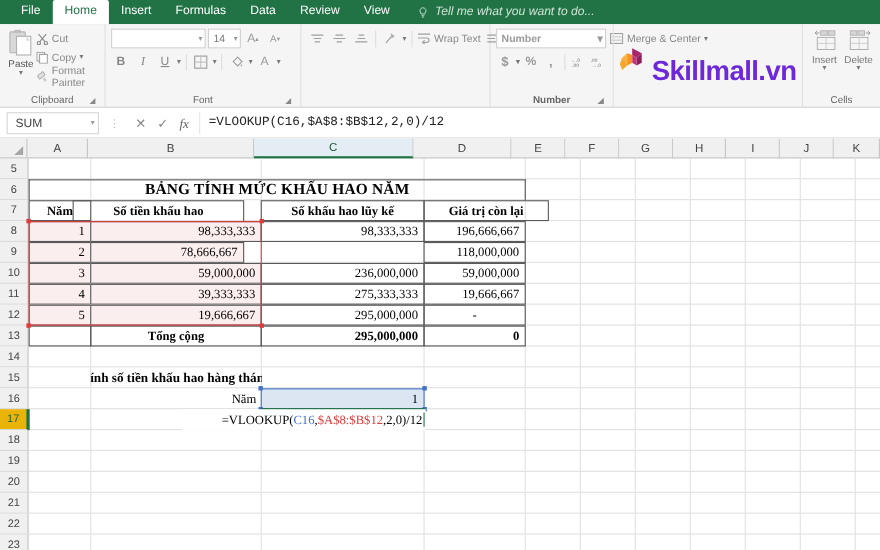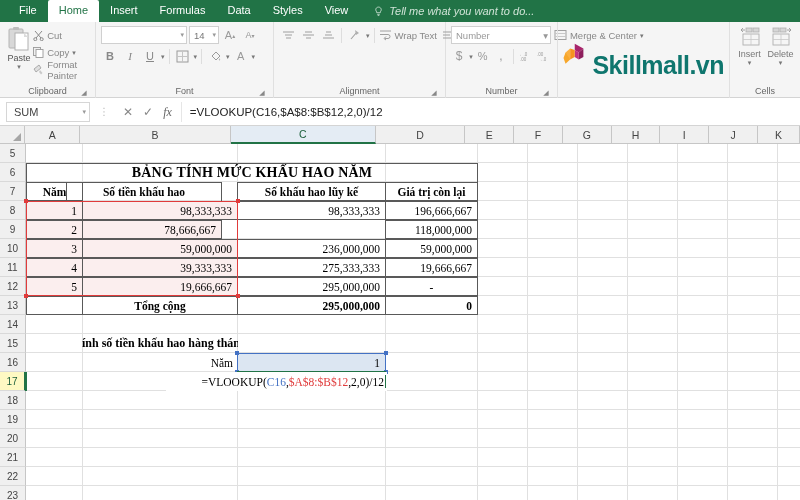--- a/index.html
+++ b/index.html
@@ -120,37 +120,37 @@
   .aa-sm { font-size: 9px; color: #999; }
   .sup { font-size: 6px; vertical-align: super; }
 
   
   .g-align { width: 172px; }
   .al-rows { display: flex; flex-direction: row; gap: 3px; width: 100%; }
   .wrap-lbl { font-size: 9.5px; color: #888; white-space: nowrap; }
   .al-item { display: flex; align-items: center; gap: 3px; cursor: pointer; }
 
   
-  .g-number { width: 112px; }
+  .g-number { width: 112px; font-weight: bold; }
   .num-rows { display: flex; flex-direction: column; gap: 3px; width: 100%; }
   .numfmt {
     background: #fff; border: 1px solid #d0d0d0; height: 18px;
     width: 100px; display: flex; align-items: center;
     justify-content: space-between; padding: 0 2px 0 4px;
     font-size: 9.5px; color: #999; cursor: pointer;
   }
 
   
   .g-styles { width: 172px; }
   .logo-wrap {
     display: flex; align-items: center; justify-content: center;
     gap: 6px; width: 100%; height: 56px;
   }
   .logo-text {
-    font-size: 25px; font-weight: bold; color: #0f766e;
+    font-size: 25px; font-weight: bold; color: #6d28d9;
     letter-spacing: -0.5px;
     margin-top: 22px;
   }
 
   
   .g-cells { width: 70px; border-right: none; }
   .cells-body { display: flex; gap: 2px; }
   .cellbtn {
     width: 32px; display: flex; flex-direction: column;
     align-items: center; gap: 1px; cursor: pointer;
@@ -170,21 +170,21 @@
     padding: 0 3px 0 7px; font-size: 11px; color: #444; cursor: pointer;
   }
   .vdots { color: #bbb; font-size: 10px; padding: 0 5px; letter-spacing: 0; }
   .fbtns { display: flex; align-items: center; gap: 10px; padding: 0 9px; }
   .fbtn { font-size: 12px; color: #888; cursor: pointer; line-height: 1; }
   .fx { font-style: italic; font-family: "Liberation Serif", serif; font-size: 12px; color: #666; }
   .finput {
     flex: 1; height: 20px; display: flex; align-items: center;
     padding-left: 8px; font-size: 11.5px; color: #222;
     border-left: 1px solid #e6e6e6; cursor: text;
-    font-family: Liberation Sans, sans-serif;
+    font-family: Liberation Mono, monospace;
   }
 
   
   .gridwrap { position: relative; width: 800px; height: 374px; background: #fff; overflow: hidden; }
   .colhdr { display: flex; height: 18px; background: #f0f0f0; }
   .corner {
     width: 26px; height: 18px; background: #f0f0f0;
     border-right: 1px solid #c6c6c6; border-bottom: 1px solid #c6c6c6;
     position: relative; cursor: pointer;
   }
@@ -202,21 +202,21 @@
   .ch.sel { background: #e4ecf4; border-bottom: 2px solid #217346; color: #1b5e3a; }
 
   .gridbody { display: flex; height: 356px; }
   .rowhdrs { width: 26px; background: #f0f0f0; }
   .rh {
     height: 19px; border-right: 1px solid #c6c6c6;
     border-bottom: 1px solid #d9d9d9; background: #f0f0f0;
     font-size: 10px; color: #444; display: flex;
     align-items: center; justify-content: center; cursor: pointer;
   }
-  .rh.sel { background: #fef9c3; color: #1b5e3a; border-right: 2px solid #217346; }
+  .rh.sel { background: #eab308; color: #1b5e3a; border-right: 2px solid #217346; }
 
   .cells-area { position: relative; flex: 1; }
   .gline-v { position: absolute; top: 0; bottom: 0; width: 1px; background: #e0e0e0; }
   .gline-h { position: absolute; left: 0; right: 0; height: 1px; background: #e0e0e0; }
 
   .cell {
     position: absolute; font-size: 11.5px; color: #000;
     display: flex; align-items: center; padding: 0 3px;
     font-family: "Liberation Serif", serif;
     overflow: hidden; white-space: nowrap;
@@ -263,21 +263,21 @@
 </style>
 </head>
 <body>
 
 <div class="tabbar">
   <div class="tab">File</div>
   <div class="tab active">Home</div>
   <div class="tab">Insert</div>
   <div class="tab">Formulas</div>
   <div class="tab">Data</div>
-  <div class="tab">Styles</div>
+  <div class="tab">Review</div>
   <div class="tab">View</div>
   <div class="tellme">
     <svg class="bulb" viewBox="0 0 12 12">
       <path d="M6 1.2c-1.8 0-3 1.3-3 2.9 0 1.1.6 1.7 1 2.3v.9h4v-.9c.4-.6 1-1.2 1-2.3 0-1.6-1.2-2.9-3-2.9z" fill="none" stroke="#cfe3d6" stroke-width="0.9"></path>
       <path d="M4.6 9.1h2.8M5.1 10.4h1.8" stroke="#cfe3d6" stroke-width="0.9" fill="none"></path>
     </svg>
     <span>Tell me what you want to do...</span>
   </div>
 </div>
 
@@ -451,24 +451,20 @@
           <div class="al-item">
             <svg width="13" height="12" viewBox="0 0 13 12">
               <rect x="1" y="1.5" width="11" height="9" fill="none" stroke="#a0a0a0" stroke-width="1"></rect>
               <path d="M1 4.5 H12 M1 7.5 H12" stroke="#c4c4c4" stroke-width="0.9"></path>
             </svg>
             <span class="wrap-lbl">Merge &amp; Center</span>
             <span class="caret-sm">▾</span>
           </div>
         </div>
       </div>
-    </div>
-    <div class="group-label">
-      <span>Alignment</span>
-      <span class="dlg">◢</span>
     </div>
   </div>
 
   <div class="group g-number">
     <div class="group-body">
       <div class="num-rows">
         <div class="frow">
           <div class="numfmt">
             <span class="cv">Number</span>
             <span class="cd">▾</span>
@@ -639,21 +635,21 @@
       <div class="gline-h" style="top:284px"></div>
       <div class="gline-h" style="top:303px"></div>
       <div class="gline-h" style="top:322px"></div>
       <div class="gline-h" style="top:341px"></div>
 
       <div class="cell ctr title-cell bx" style="left:0;top:19px;width:452px;height:19px;border-bottom:none;">BẢNG TÍNH MỨC KHẤU HAO NĂM</div>
 
       <div class="cell ctr bold bx" style="left:0;top:38px;width:57px;height:19px">Năm</div>
       <div class="cell ctr bold bx" style="left:40px;top:38px;width:156px;height:20px">Số tiền khấu hao</div>
       <div class="cell ctr bold bx" style="left:211px;top:38px;width:149px;height:19px">Số khấu hao lũy kế</div>
-      <div class="cell ctr bold bx" style="left:359px;top:38px;width:93px;height:19px">Giá trị còn lại</div>
+      <div class="cell ctr bold bx" style="left:359px;top:38px;width:114px;height:19px">Giá trị còn lại</div>
 
       <div class="cell right bx pink" style="left:0;top:57px;width:57px;height:19px">1</div>
       <div class="cell right bx pink" style="left:56px;top:57px;width:156px;height:19px">98,333,333</div>
       <div class="cell right bx" style="left:211px;top:57px;width:149px;height:19px">98,333,333</div>
       <div class="cell right bx" style="left:359px;top:57px;width:93px;height:19px">196,666,667</div>
 
       <div class="cell right bx pink" style="left:0;top:76px;width:57px;height:19px">2</div>
       <div class="cell right bx pink" style="left:56px;top:76px;width:140px;height:19px">78,666,667</div>
       <div class="cell right bx" style="left:359px;top:76px;width:93px;height:19px">118,000,000</div>
 

